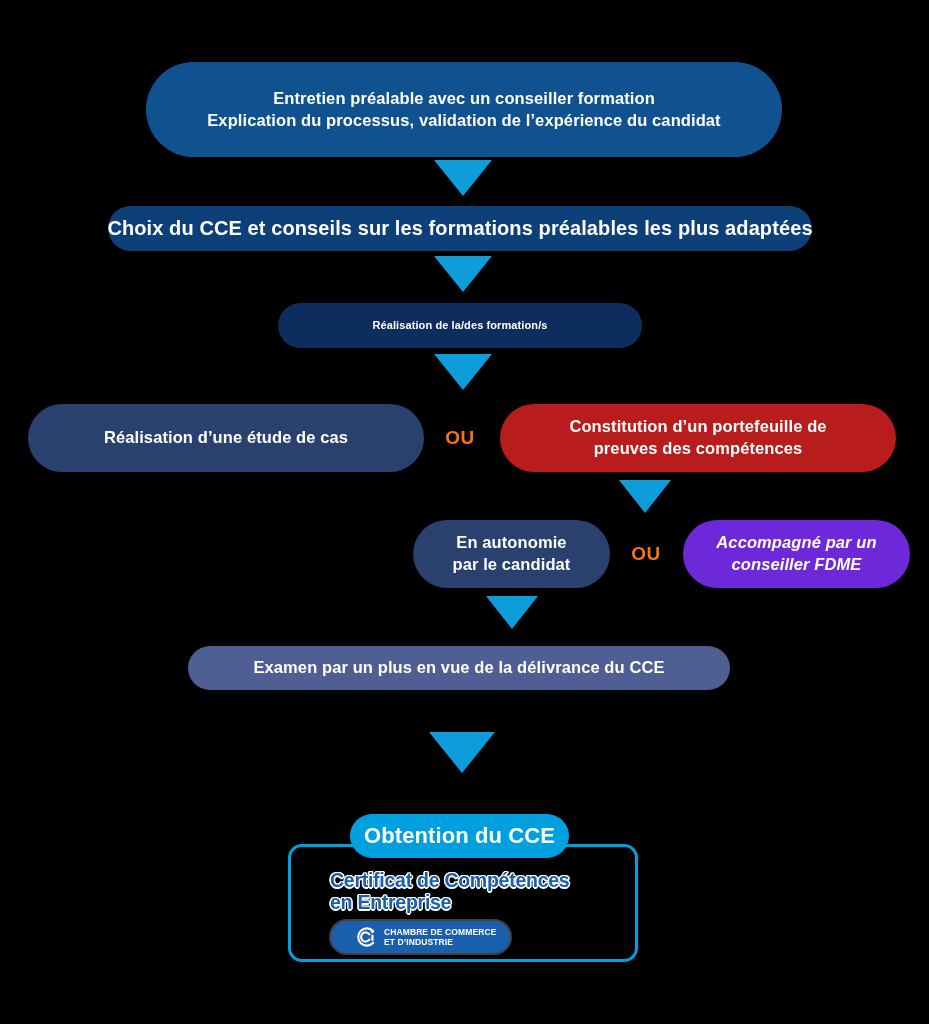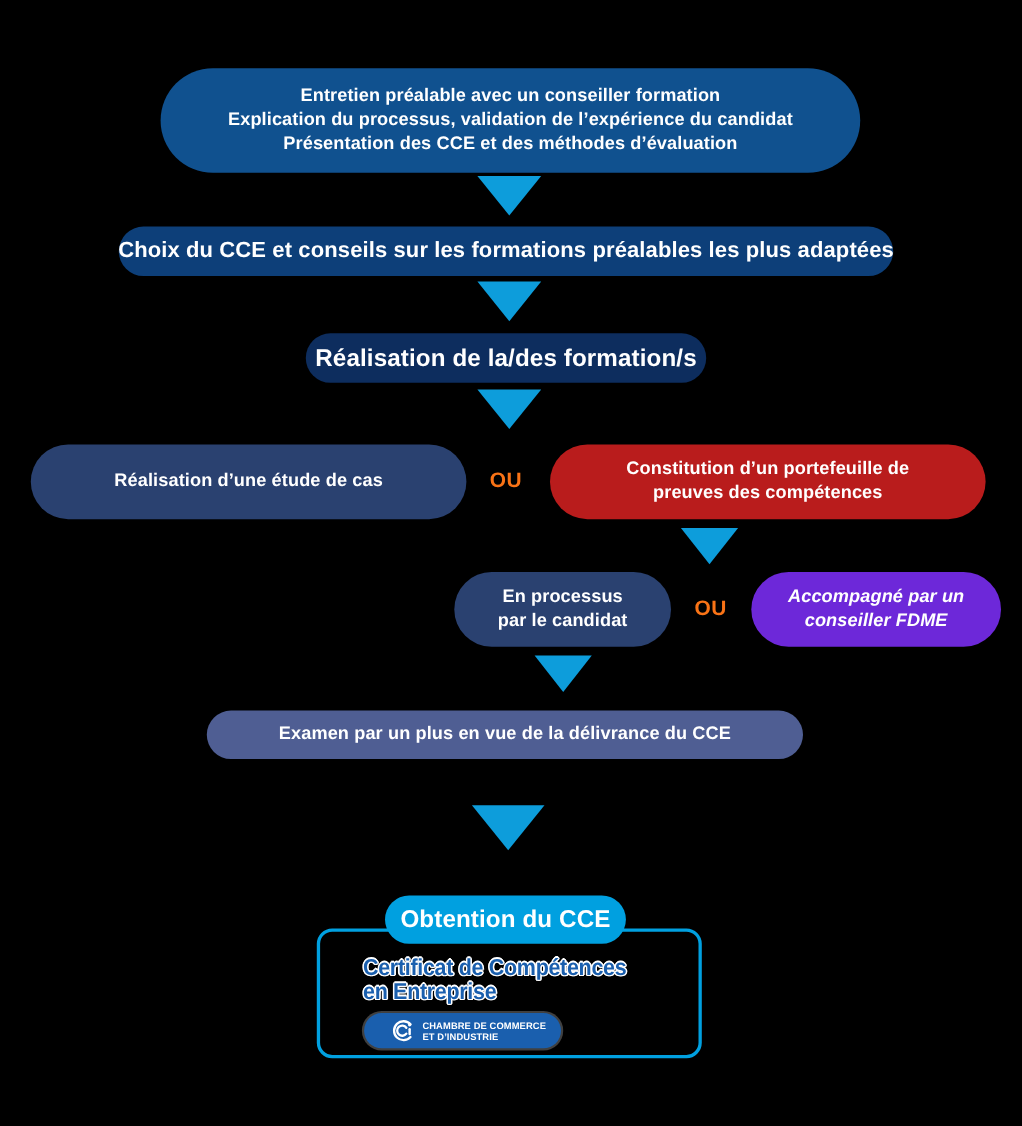--- a/index.html
+++ b/index.html
@@ -113,35 +113,34 @@
 </style>
 </head>
 <body>
 
 <div id="canvas">
 
   <div class="node" id="n1" style="left:146px; top:44px; width:636px; height:95px; background:#10518f; font-size:16.5px;">
     <div>
       <span class="line">Entretien préalable avec un conseiller formation</span>
       <span class="line">Explication du processus, validation de l’expérience du candidat</span>
-      <span class="line">Présentation des CCE et des méthodes d’évaluation</span>
     </div>
   </div>
 
   <div class="arrow" id="ar1" style="left:434px; top:142px; border-left-width:29px; border-right-width:29px; border-top-width:36px; border-top-color:#0d9ddb;"></div>
 
   <div class="node" id="n2" style="left:108px; top:188px; width:704px; height:45px; background:#0d3f79; font-size:20px;">
     <div>
       <span class="line">Choix du CCE et conseils sur les formations préalables les plus adaptées</span>
     </div>
   </div>
 
   <div class="arrow" id="ar2" style="left:434px; top:238px; border-left-width:29px; border-right-width:29px; border-top-width:36px; border-top-color:#0d9ddb;"></div>
 
-  <div class="node" id="n3" style="left:278px; top:285px; width:364px; height:45px; background:#0d2d5e; font-size:22px;">
+  <div class="node" id="n3" style="left:278px; top:285px; width:364px; height:45px; background:#0d2d5e; font-size:11px;">
     <div>
       <span class="line">Réalisation de la/des formation/s</span>
     </div>
   </div>
 
   <div class="arrow" id="ar3" style="left:434px; top:336px; border-left-width:29px; border-right-width:29px; border-top-width:36px; border-top-color:#0d9ddb;"></div>
 
   <div class="node" id="n4a" style="left:28px; top:386px; width:396px; height:68px; background:#2a4170; font-size:16.5px;">
     <div>
       <span class="line">Réalisation d’une étude de cas</span>
@@ -156,21 +155,21 @@
     <div>
       <span class="line">Constitution d’un portefeuille de</span>
       <span class="line">preuves des compétences</span>
     </div>
   </div>
 
   <div class="arrow" id="ar4" style="left:619px; top:462px; border-left-width:26px; border-right-width:26px; border-top-width:33px; border-top-color:#0d9ddb;"></div>
 
   <div class="node" id="n5a" style="left:413px; top:502px; width:197px; height:68px; background:#2a4170; font-size:16.5px;">
     <div>
-      <span class="line">En processus</span>
+      <span class="line">En autonomie</span>
       <span class="line">par le candidat</span>
     </div>
   </div>
 
   <div class="ou" id="ou2" style="left:618px; top:520px; width:56px; height:32px; font-size:19px;">
     <span>OU</span>
   </div>
 
   <div class="node" id="n5b" style="left:683px; top:502px; width:227px; height:68px; background:#6d28d9; font-size:16.5px;font-style:italic;">
     <div>

